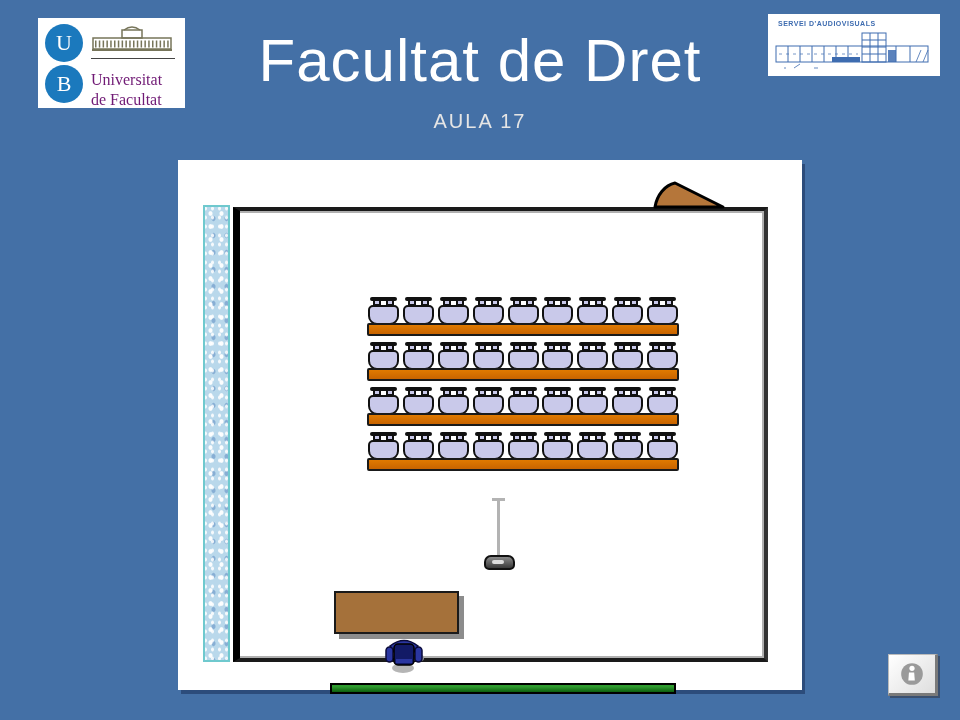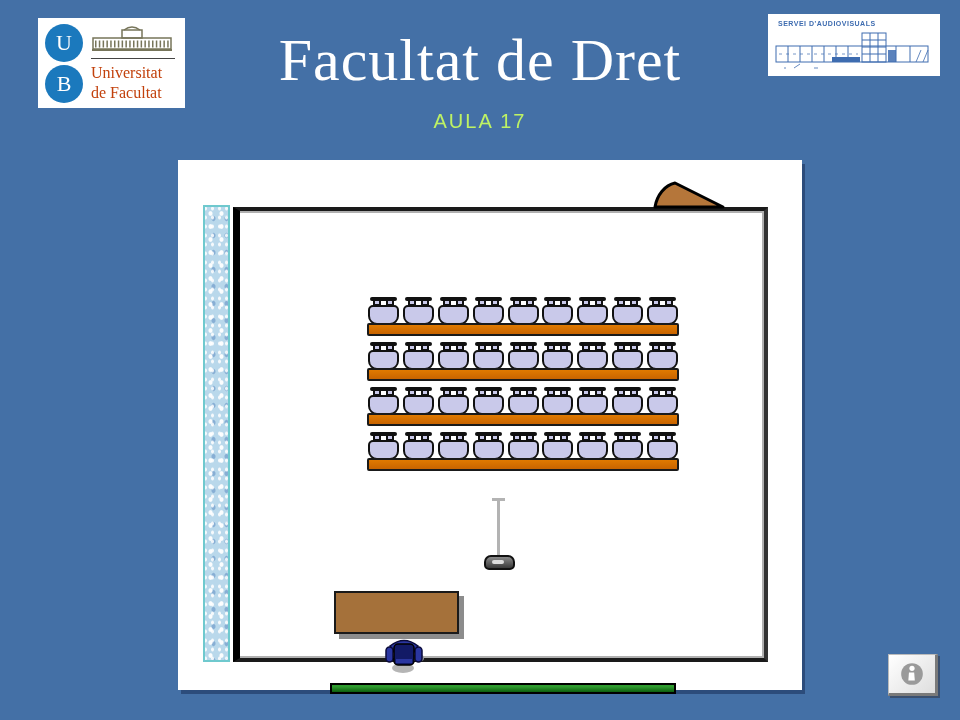--- a/index.html
+++ b/index.html
@@ -16,31 +16,31 @@
   }
   .ub-circle{
     position:absolute; left:7px; width:38px; height:38px; border-radius:50%;
     background:#1B79BD; color:#fff; font-family:"Liberation Serif",serif;
     font-size:22px; display:flex; align-items:center; justify-content:center;
   }
   .ub-circle.u{ top:6px; } .ub-circle.b{ top:47px; }
   .ub-building{ position:absolute; left:52px; top:7px; }
   .ub-rule{ position:absolute; left:53px; top:40px; width:84px; height:1px; background:#444; }
   .ub-name{
-    position:absolute; left:53px; top:45px; color:#c2410c;
+    position:absolute; left:53px; top:52px; color:#701a75;
     font-family:"Liberation Serif",serif; font-size:16px; line-height:1.25;
   }
   .slide-title{
     position:absolute; left:0; right:0; top:26px; text-align:center;
-    color:#fff; font-family:Liberation Serif, serif; font-size:60px;
+    color:#fff; font-family:Liberation Sans, sans-serif; font-size:60px;
     letter-spacing:1px; white-space:nowrap;
   }
   .slide-subtitle{
     position:absolute; left:0; right:0; top:110px; text-align:center;
-    color:#bef264; font-size:20px; letter-spacing:2px;
+    color:#e5e5e5; font-size:20px; letter-spacing:2px;
   }
   .sav-logo{
     position:absolute; left:768px; top:14px; width:172px; height:62px;
     background:#fff; overflow:hidden;
   }
   .sav-label{
     position:absolute; left:10px; top:6px; color:#3E6CB0;
     font-size:7px; font-weight:bold; letter-spacing:.5px;
   }
   .sav-sketch{ position:absolute; left:6px; top:14px; }

